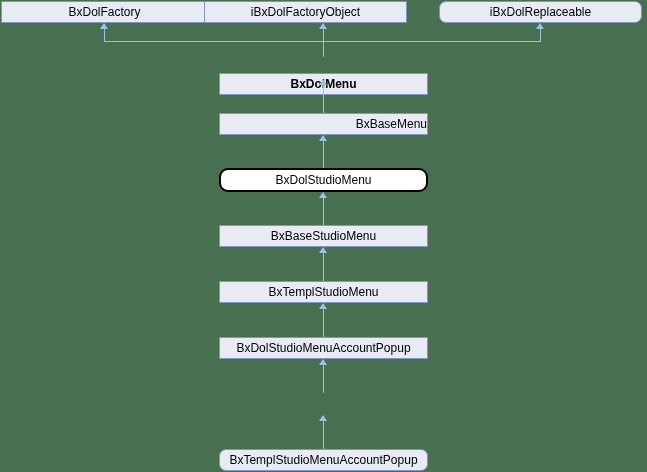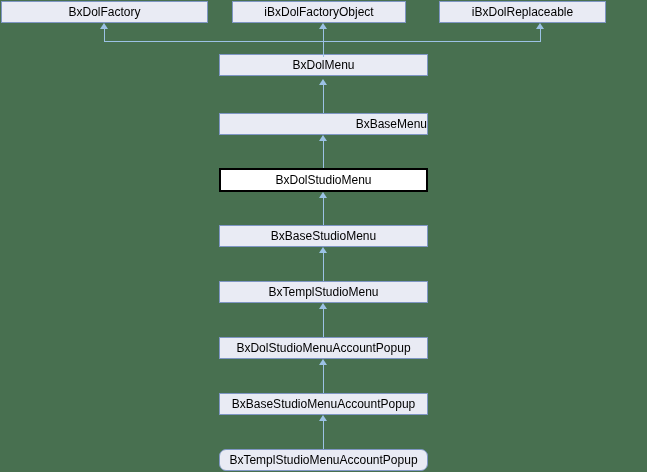--- a/index.html
+++ b/index.html
@@ -46,27 +46,27 @@
   .arrowhead {
     position: absolute;
     width: 0;
     height: 0;
     border-left: 4px solid transparent;
     border-right: 4px solid transparent;
     border-bottom: 6px solid #9cc2e5;
   }
   
   #n-top0 { left: 1px;   top: 1px; width: 207px; }
-  #n-top1 { left: 232px; top: 1px; width: 174px; }
-  #n-top2 { left: 439px; top: 1px; width: 167px; }
+  #n-top1 { left: 204px; top: 1px; width: 203px; }
+  #n-top2 { left: 439px; top: 1px; width: 203px; border-radius: 7px; }
   
   .chain-node { left: 219px; width: 209px; }
-  #n-c0 { top: 54px; }
+  #n-c0 { top: 73px; font-weight: bold; }
   #n-c1 { top: 113px; text-align: right; }
-  #n-c2 { top: 168px; } 
+  #n-c2 { top: 168px; border-radius: 9px; } 
   #n-c3 { top: 225px; }
   #n-c4 { top: 281px; }
   #n-c5 { top: 337px; }
   #n-c6 { top: 393px; }
   #n-c7 { top: 449px; border-radius: 7px; }
 </style>
 </head>
 <body>
 
 <div id="canvas">
@@ -74,21 +74,20 @@
   <div class="node" id="n-top0">BxDolFactory</div>
   <div class="node" id="n-top1">iBxDolFactoryObject</div>
   <div class="node" id="n-top2">iBxDolReplaceable</div>
 
   <div class="node chain-node" id="n-c0">BxDolMenu</div>
   <div class="node chain-node" id="n-c1">BxBaseMenu</div>
   <div class="node chain-node current" id="n-c2">BxDolStudioMenu</div>
   <div class="node chain-node" id="n-c4">BxTemplStudioMenu</div>
   <div class="node chain-node" id="n-c3">BxBaseStudioMenu</div>
   <div class="node chain-node" id="n-c5">BxDolStudioMenuAccountPopup</div>
-  <div class="node chain-node" id="n-c6">BxBaseStudioMenuAccountPopup</div>
   <div class="node chain-node" id="n-c7">BxTemplStudioMenuAccountPopup</div>
 
   <div class="edge h-edge" style="left:104px; top:41px; width:437px;"></div>
   <div class="edge v-edge" style="left:104px; top:29px; height:13px;"></div>
   <div class="arrowhead" style="left:100px; top:23px;"></div>
   <div class="edge v-edge" style="left:540px; top:29px; height:13px;"></div>
   <div class="arrowhead" style="left:536px; top:23px;"></div>
   <div class="edge v-edge" style="left:323px; top:29px; height:28px;"></div>
   <div class="arrowhead" style="left:319px; top:23px;"></div>
 

